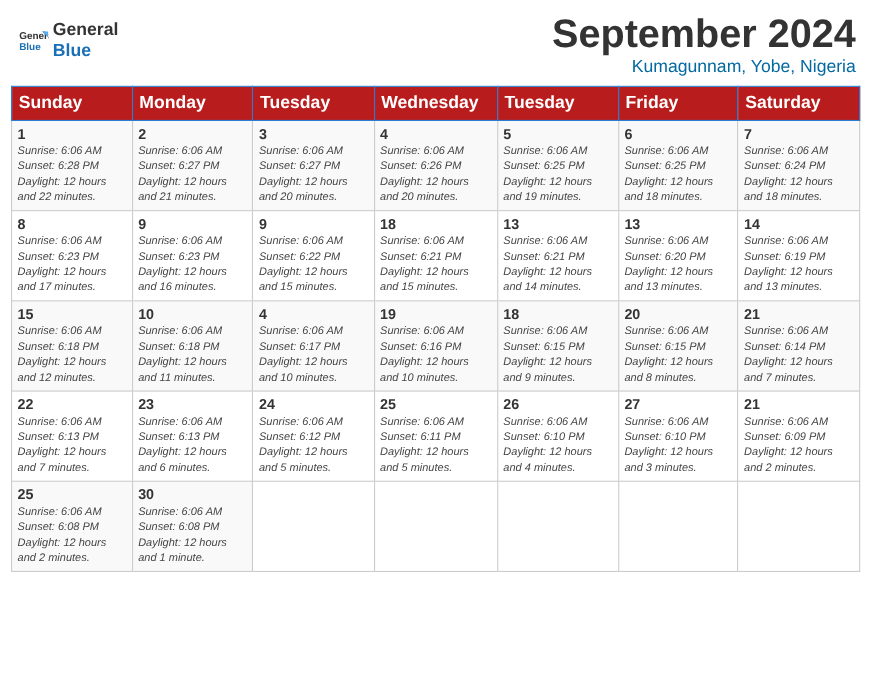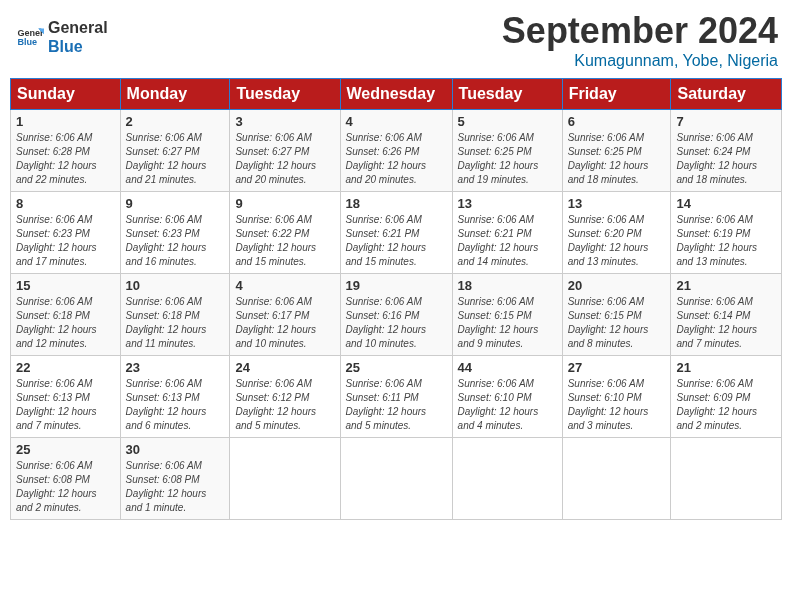--- a/index.html
+++ b/index.html
@@ -293,21 +293,21 @@
 and 5 minutes.</div>
         </td>
         <td>
           <span class="day-number">25</span>
           <div class="day-info" style="white-space: pre-line;">Sunrise: 6:06 AM
 Sunset: 6:11 PM
 Daylight: 12 hours
 and 5 minutes.</div>
         </td>
         <td>
-          <span class="day-number">44</span>
+          <span class="day-number">26</span>
           <div class="day-info" style="white-space: pre-line;">Sunrise: 6:06 AM
 Sunset: 6:10 PM
 Daylight: 12 hours
 and 4 minutes.</div>
         </td>
         <td>
           <span class="day-number">27</span>
           <div class="day-info" style="white-space: pre-line;">Sunrise: 6:06 AM
 Sunset: 6:10 PM
 Daylight: 12 hours

